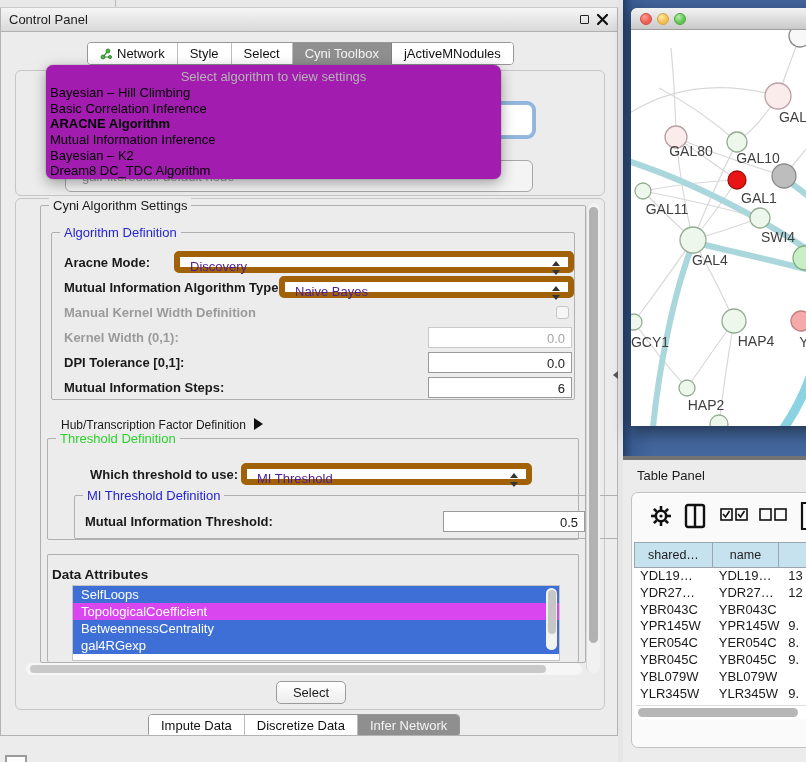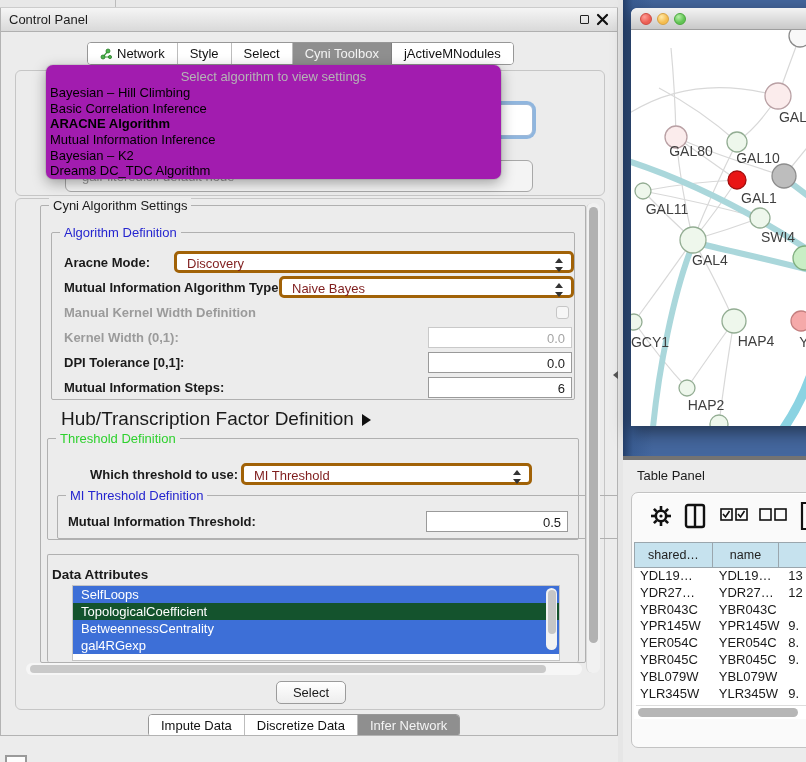--- a/index.html
+++ b/index.html
@@ -49,22 +49,22 @@
   .popup-item{padding-left:4px;height:15.7px;line-height:15.7px;font-size:13px;color:#000;}
   .popup-item.bold{font-weight:bold;}
 
   
   .grp{border:1px solid #b0b0b0;border-radius:2px;}
   .grp-legend{position:absolute;top:-8px;left:8px;background:#ececec;padding:0 4px;font-size:13px;}
 
   
   .lbl{font-weight:bold;font-size:13px;white-space:nowrap;}
   .lbl.dis{color:#9b9b9b;}
-  .combo{background:#fff;border:3px solid #a16207;border-radius:5px;height:22px;line-height:20px;
-      padding-left:10px;font-size:13px;color:#7f1d1d;}
+  .combo{background:#fff;border:6px solid #a16207;border-radius:5px;height:22px;line-height:20px;
+      padding-left:10px;font-size:13px;color:#4c1d95;}
   .spin{position:absolute;right:7px;top:4px;width:9px;height:14px;}
   .spin:before,.spin:after{content:"";position:absolute;left:0;border-left:4.5px solid transparent;border-right:4.5px solid transparent;}
   .spin:before{top:0;border-bottom:5px solid #333;}
   .spin:after{bottom:0;border-top:5px solid #333;}
   .tfield{background:#fff;border:1px solid #9a9a9a;height:21px;line-height:21px;text-align:right;
       padding-right:6px;font-size:13px;}
   .tfield.dis{border-color:#c9c9c9;color:#a5a5a5;}
   .chk{width:13px;height:13px;border:1px solid #c6c6c6;border-radius:3px;background:#f6f6f6;}
 
   .tri-right{display:inline-block;width:0;height:0;border-top:6px solid transparent;border-bottom:6px solid transparent;
@@ -194,46 +194,46 @@
         <span class="abs lbl dis" style="left:12px;top:97px;">Kernel Width (0,1):</span>
         <div class="abs tfield dis" style="left:376px;top:94px;width:144px;">0.0</div>
 
         <span class="abs lbl" style="left:12px;top:122px;">DPI Tolerance [0,1]:</span>
         <div class="abs tfield" style="left:376px;top:119px;width:144px;">0.0</div>
 
         <span class="abs lbl" style="left:12px;top:147px;">Mutual Information Steps:</span>
         <div class="abs tfield" style="left:376px;top:144px;width:144px;">6</div>
       </div>
 
-      <div class="abs" style="left:20px;top:202px;font-size:19px;">
+      <div class="abs" style="left:20px;top:212px;font-size:12px;">
         <span>Hub/Transcription Factor Definition</span><span class="tri-right"></span>
       </div>
 
       <div class="abs grp" style="left:6px;top:232px;width:532px;height:102px;">
         <span class="grp-legend" style="color:#2ed12e">Threshold Definition</span>
 
         <span class="abs lbl" style="left:42px;top:28px;">Which threshold to use:</span>
         <div class="abs combo" style="left:193px;top:24px;width:291px;">
           <span>MI Threshold</span>
           <span class="spin"></span>
         </div>
 
-        <div class="abs grp" style="left:9px;top:56px;width:572px;height:44px;">
+        <div class="abs grp" style="left:26px;top:56px;width:572px;height:44px;">
           <span class="grp-legend" style="color:#2525cf">MI Threshold Definition</span>
           <span class="abs lbl" style="left:10px;top:18px;">Mutual Information Threshold:</span>
           <div class="abs tfield" style="left:368px;top:15px;width:142px;">0.5</div>
         </div>
       </div>
 
       <div class="abs grp" style="left:6px;top:348px;width:532px;height:108px;border-bottom:none;">
         <span class="abs lbl" style="left:4px;top:12px;font-size:13.5px;">Data Attributes</span>
         <div class="abs attr-list" style="left:24px;top:30px;width:488px;height:76px;" id="attrList">
 
         <div class="attr-row" style="background: rgb(61, 111, 215);">SelfLoops</div>
-            <div class="attr-row" style="background: #14532d;">TopologicalCoefficient</div>
+            <div class="attr-row" style="background: #d946ef;">TopologicalCoefficient</div>
             <div class="attr-row" style="background: rgb(61, 111, 215);">BetweennessCentrality</div>
             <div class="attr-row" style="background: rgb(61, 111, 215);">gal4RGexp</div>
             <span class="list-vsb">
               <i></i>
             </span>
           </div>
       </div>
     </div>
 
     <div class="abs vsb" style="left:570px;top:4px;width:14px;height:470px;">

